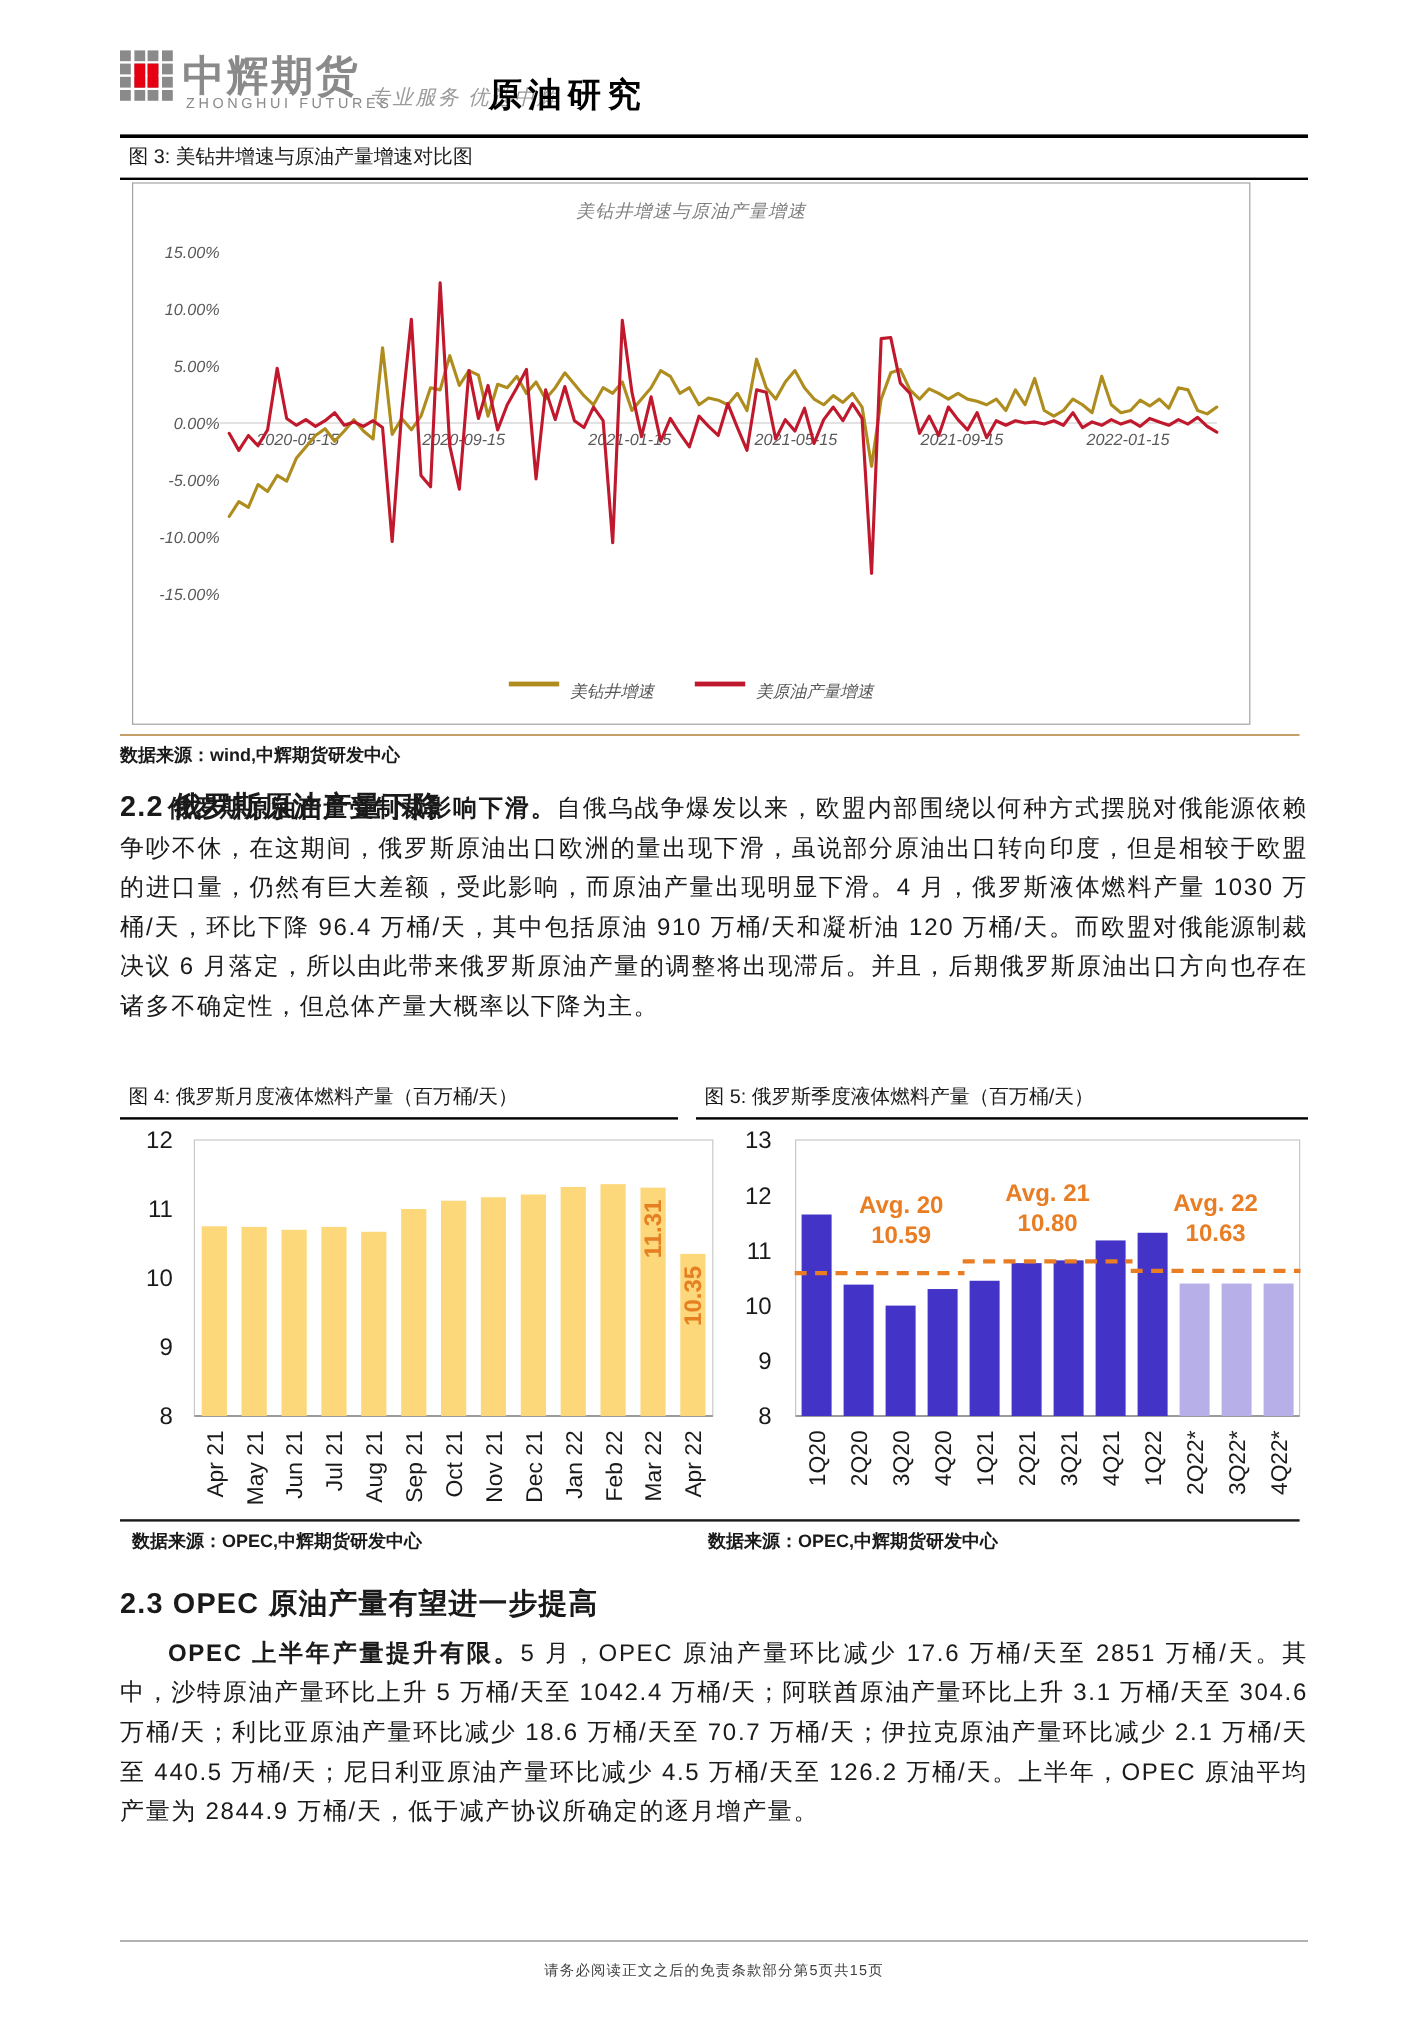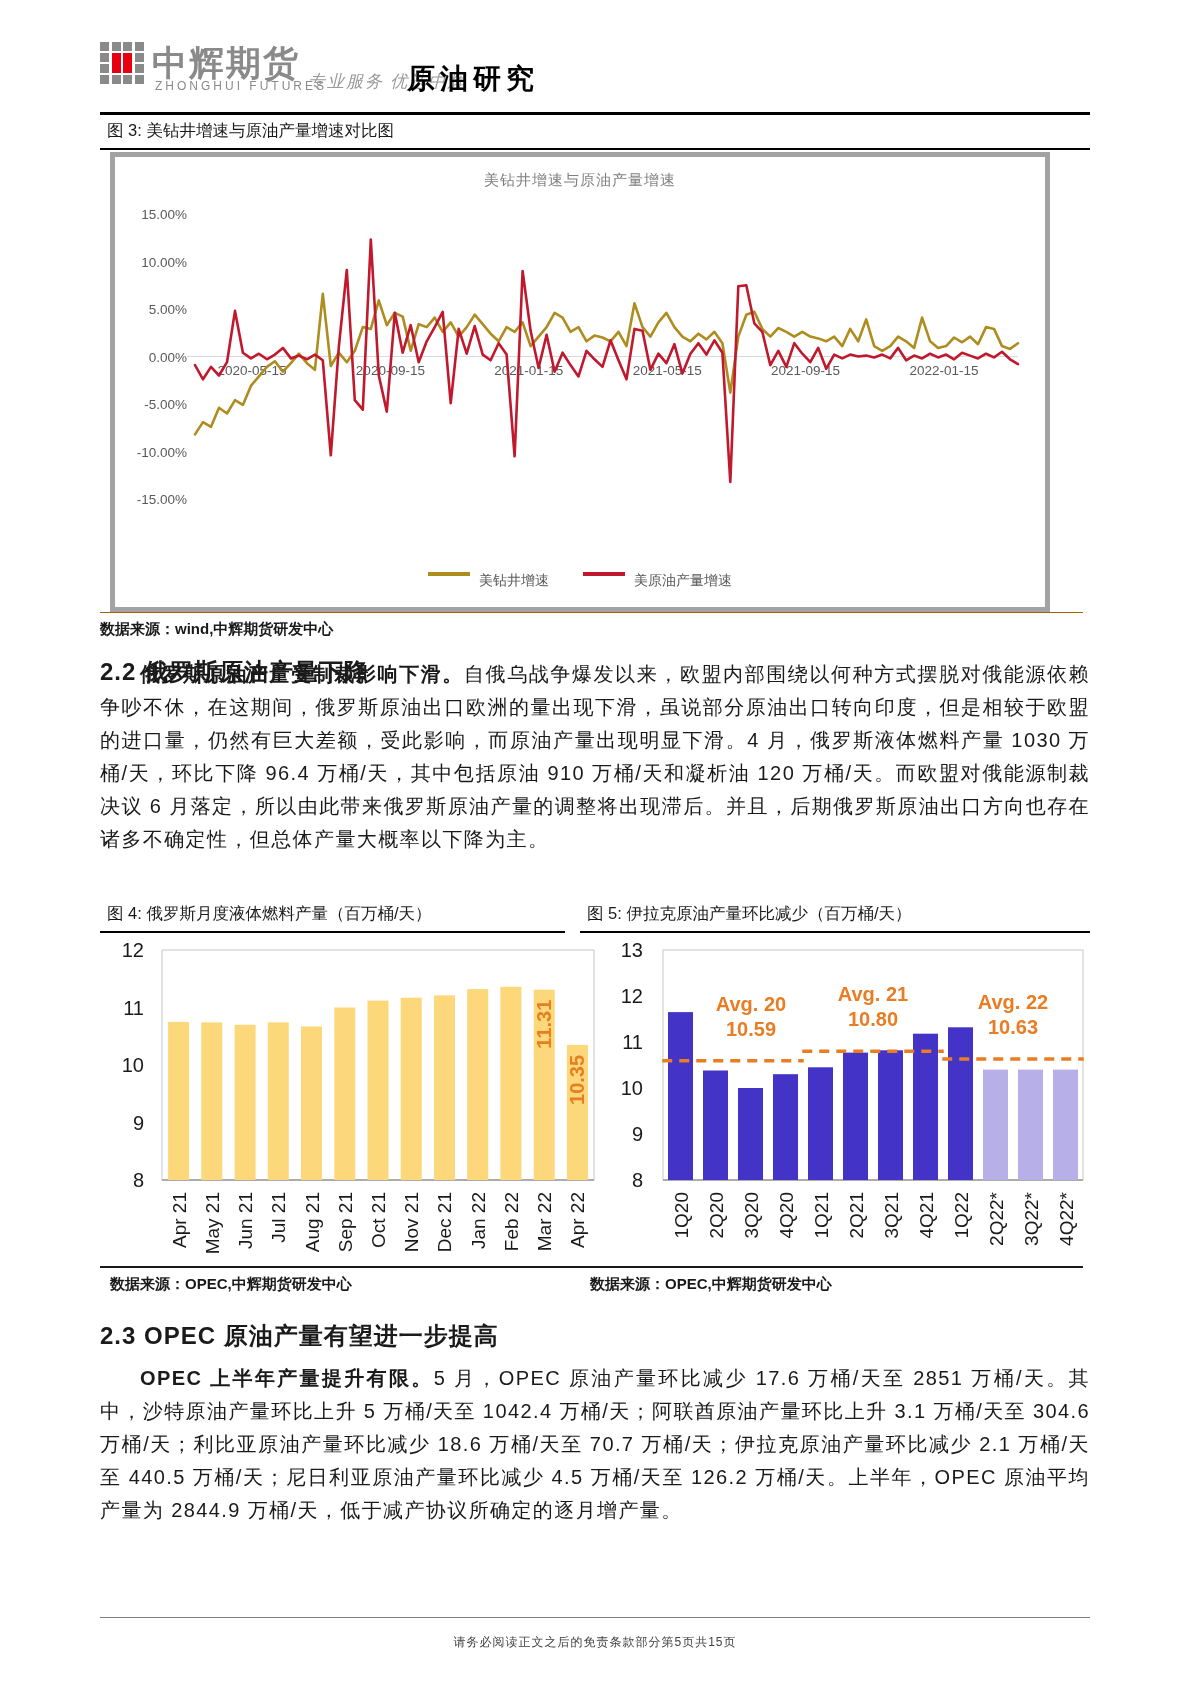--- a/index.html
+++ b/index.html
@@ -17,21 +17,21 @@
   .logo{left:100px;top:42px;width:46px;height:42px;display:grid;
         grid-template-columns:repeat(4,9px);grid-template-rows:repeat(4,8.5px);gap:2.5px;}
   .logo i{background:#8a8a8a;display:block;}
   .logo-bar{width:9px;height:19.5px;}
 
   
   .figcap{font-size:16.5px;font-weight:normal;border-bottom:2px solid #000;padding:5px 0 6px 7px;}
   .figcap.top{border-top:3px solid #000;}
 
   
-  .chartbox{left:110px;top:152px;width:930px;height:450px;border:5px solid #a3a3a3;}
+  .chartbox{left:110px;top:152px;width:930px;height:450px;border:1px solid #a3a3a3;font-style:italic;}
   .chart-title{left:0;top:14px;width:100%;text-align:center;font-size:15px;color:#7f7f7f;letter-spacing:1px;}
   .legend{left:0;top:415px;width:100%;display:flex;justify-content:center;gap:34px;align-items:center;}
   .legend-item{display:flex;align-items:flex-start;gap:9px;}
   .legend-swatch{display:inline-block;width:42px;height:4px;}
   .legend-label{font-size:14px;color:#595959;}
 
   svg text{font-family:"Liberation Sans","DejaVu Sans",sans-serif;}
 
   
   .src{border-top:1px solid #a16207;padding-top:7px;font-size:15px;font-weight:bold;}
@@ -111,21 +111,21 @@
   </div>
 
   <div class="abs src" style="left:100px;top:612px;width:983px;">数据来源：wind,中辉期货研发中心</div>
 
   <div class="abs h2" style="left:100px;top:656px;">2.2 俄罗斯原油产量下降</div>
   <div class="abs para" style="left:100px;top:658px;">
     <b>俄罗斯原油产量受制裁影响下滑。</b><span>自俄乌战争爆发以来，欧盟内部围绕以何种方式摆脱对俄能源依赖争吵不休，在这期间，俄罗斯原油出口欧洲的量出现下滑，虽说部分原油出口转向印度，但是相较于欧盟的进口量，仍然有巨大差额，受此影响，而原油产量出现明显下滑。4 月，俄罗斯液体燃料产量 1030 万桶/天，环比下降 96.4 万桶/天，其中包括原油 910 万桶/天和凝析油 120 万桶/天。而欧盟对俄能源制裁决议 6 月落定，所以由此带来俄罗斯原油产量的调整将出现滞后。并且，后期俄罗斯原油出口方向也存在诸多不确定性，但总体产量大概率以下降为主。</span>
   </div>
 
   <div class="abs figcap" style="left:100px;top:898px;width:458px;">图 4: 俄罗斯月度液体燃料产量（百万桶/天）</div>
-  <div class="abs figcap" style="left:580px;top:898px;width:503px;">图 5: 伊拉克原油产量环比减少（百万桶/天）</div>
+  <div class="abs figcap" style="left:580px;top:898px;width:503px;">图 5: 俄罗斯季度液体燃料产量（百万桶/天）</div>
 
   <svg id="fig4-svg" class="abs" style="left:100px;top:938px;" width="520" height="330" viewBox="0 0 520 330">
       <rect x="62" y="12" width="432" height="230" fill="none" stroke="#c8c8c8" stroke-width="1"></rect>
       <line x1="62" y1="242" x2="494" y2="242" stroke="#9a9a9a" stroke-width="1.5"></line>
       <text x="44" y="19" text-anchor="end" font-size="20" fill="#1a1a1a">12</text>
       <text x="44" y="76.5" text-anchor="end" font-size="20" fill="#1a1a1a">11</text>
       <text x="44" y="134" text-anchor="end" font-size="20" fill="#1a1a1a">10</text>
       <text x="44" y="191.5" text-anchor="end" font-size="20" fill="#1a1a1a">9</text>
       <text x="44" y="249" text-anchor="end" font-size="20" fill="#1a1a1a">8</text>
       <rect x="68.1" y="83.9" width="21" height="158.1" fill="#fcd87a"></rect>

